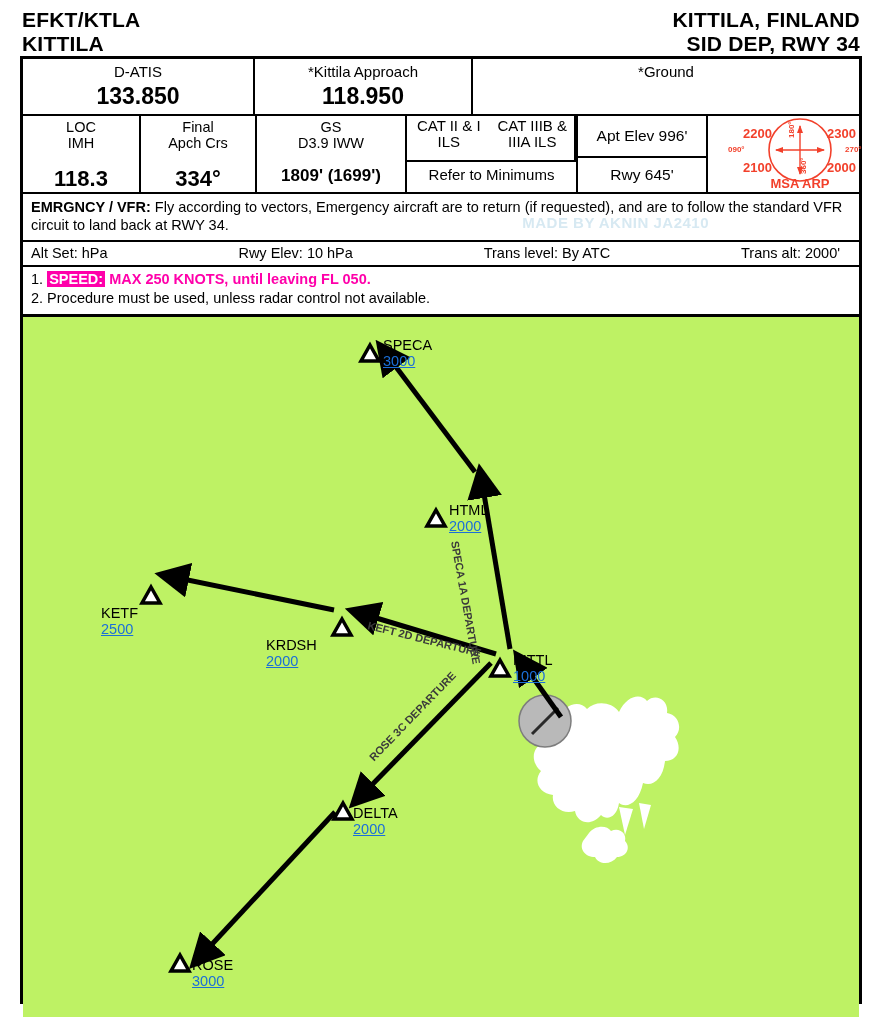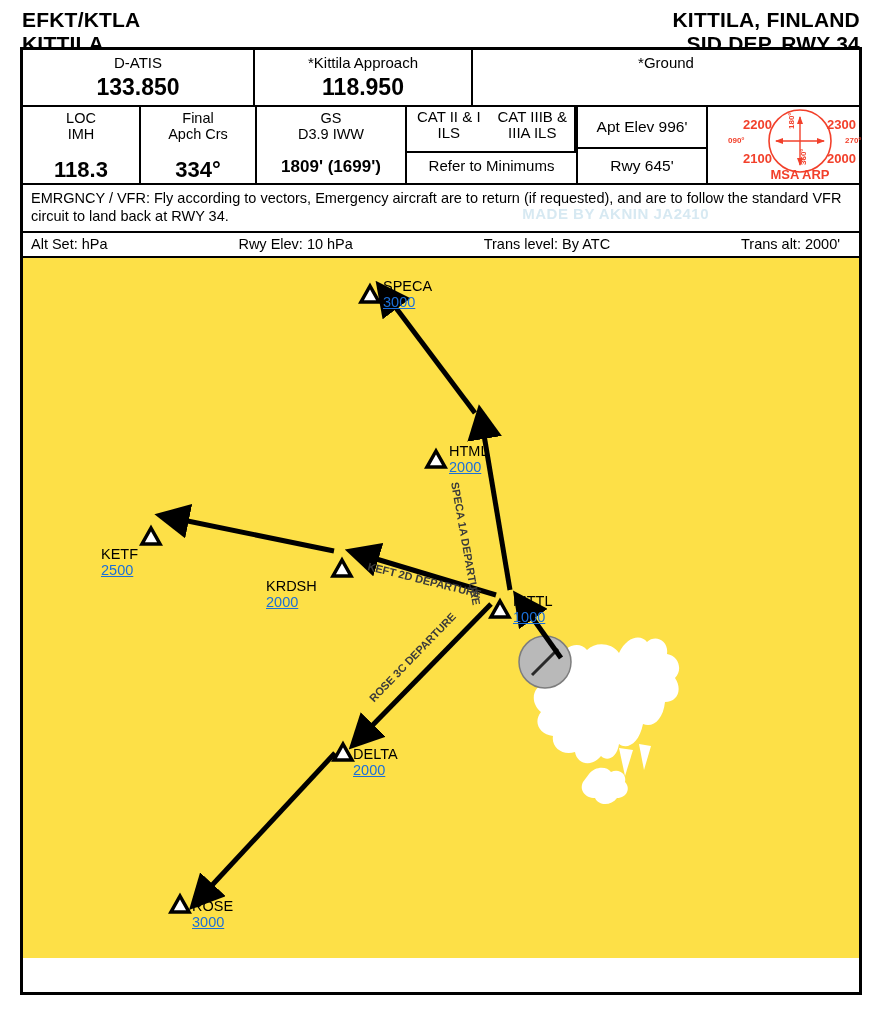--- a/index.html
+++ b/index.html
@@ -37,21 +37,21 @@
     font-size: 21px;
     font-weight: bold;
     line-height: 1.12;
     letter-spacing: 0.2px;
   }
   .hdr-right { text-align: right; }
 
   
   .frame {
     position: absolute;
-    top: 47px;
+    top: 56px;
     left: 20px;
     width: 842px;
     height: 948px;
     border: 3px solid #000;
     box-sizing: border-box;
     background: #fff;
   }
 
   
   .comms {
@@ -161,21 +161,21 @@
   .msa svg { display: block; margin: 0 auto; }
 
   
   .noteblock {
     border-bottom: 2px solid #000;
     padding: 4px 8px 5px 8px;
     font-size: 14.5px;
     line-height: 1.28;
     position: relative;
   }
-  .noteblock b { font-weight: normal; }
+  .noteblock b { font-weight: bold; }
   .altrow {
     border-bottom: 2px solid #000;
     font-size: 14.5px;
     padding: 3px 19px 4px 8px;
     display: flex;
     justify-content: space-between;
   }
   .altrow span { white-space: nowrap; }
   .procblock {
     border-bottom: 3px solid #000;
@@ -199,21 +199,21 @@
     color: #d7e9f2;
     letter-spacing: 0.5px;
     pointer-events: none;
   }
 
   
   .map {
     position: relative;
     width: 100%;
     height: 700px;
-    background: #fde047;
+    background: #bef264;
     overflow: hidden;
   }
   .map svg { position: absolute; top: 0; left: 0; }
 
   .wp {
     position: absolute;
     font-size: 14.5px;
     line-height: 1.12;
     white-space: nowrap;
   }
@@ -331,20 +331,27 @@
       <div class="watermark">MADE BY AKNIN JA2410</div>
     </div>
 
     <div class="altrow">
       <span>Alt Set: hPa</span>
       <span>Rwy Elev: 10 hPa</span>
       <span>Trans level: By ATC</span>
       <span>Trans alt: 2000'</span>
     </div>
 
+    <div class="procblock">
+      <div>
+        <span>1.</span>
+        <span class="speed-hl">SPEED:</span><span class="magenta"> MAX 250 KNOTS, until leaving FL 050.</span>
+      </div>
+      <div>2. Procedure must be used, unless radar control not available.</div>
+    </div>
 
     <div class="map">
       <svg width="836" height="700" viewBox="0 0 836 700">
 
         <g>
           <path d="M596,395 C604,378 618,376 624,384 C632,376 646,382 644,396
                    C656,398 660,412 652,420 C660,432 654,444 642,444
                    C640,462 630,470 620,466 C616,486 604,492 596,486
                    C594,500 584,504 578,498 C568,510 554,506 552,494
                    C540,498 528,490 530,478 C516,476 510,464 518,454

